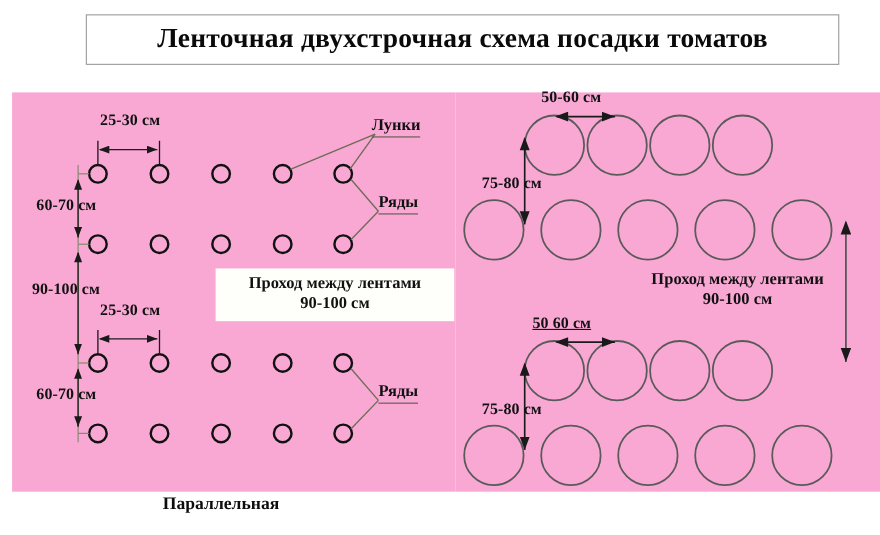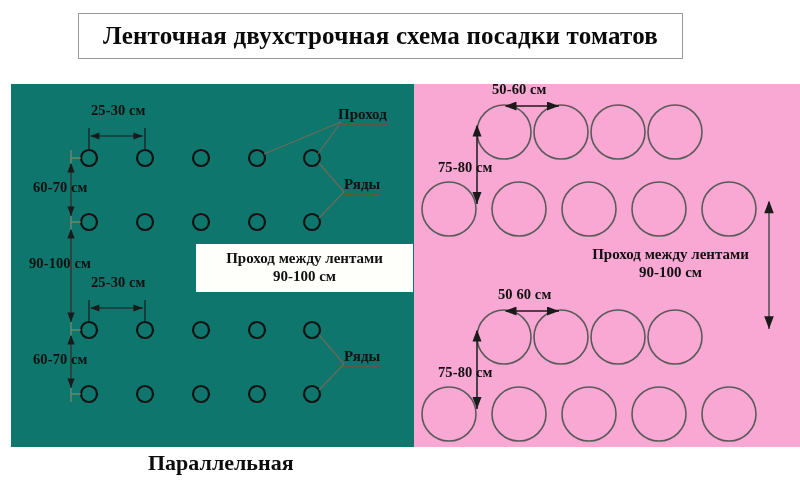--- a/index.html
+++ b/index.html
@@ -14,21 +14,21 @@
     background: #ffffff;
     font-family: "Liberation Serif", "DejaVu Serif", serif;
     overflow: hidden;
   }
 
   
   #title-box {
     position: absolute;
     left: 78px;
     top: 13px;
-    width: 605px;
+    width: 685px;
     height: 46px;
     border: 1px solid #9a9a9a;
     background: #ffffff;
     box-sizing: border-box;
     display: flex;
     align-items: center;
     justify-content: center;
     text-align: right;
   }
   #title-text {
@@ -39,21 +39,21 @@
     white-space: nowrap;
   }
 
   
   #left-panel {
     position: absolute;
     left: 11px;
     top: 84px;
     width: 403px;
     height: 363px;
-    background: #0f766e;
+    background: #f9a8d4;
   }
   #right-panel {
     position: absolute;
     left: 414px;
     top: 84px;
     width: 386px;
     height: 363px;
     background: #f9a8d4;
   }
 
@@ -119,21 +119,21 @@
   #pass-text-right .pb-line {
     font-size: 15px;
     font-weight: bold;
     color: #111111;
     white-space: nowrap;
   }
 
   
   .caption {
     position: absolute;
-    font-size: 22px;
+    font-size: 16px;
     font-weight: bold;
     color: #0d0d0d;
     white-space: nowrap;
   }
   #caption-left  { left: 148px; top: 450px; }
   #caption-right { left: 537px; top: 450px; }
 </style>
 </head>
 <body>
 
@@ -235,21 +235,21 @@
         <line x1="308" y1="306" x2="333" y2="280"></line>
       </g>
     </svg>
 
     <div class="dim-label" style="left:80px; top:18px;">25-30 см</div>
     <div class="dim-label" style="left:22px; top:95px;">60-70 см</div>
     <div class="dim-label" style="left:18px; top:171px;">90-100 см</div>
     <div class="dim-label" style="left:80px; top:190px;">25-30 см</div>
     <div class="dim-label" style="left:22px; top:267px;">60-70 см</div>
 
-    <div class="callout-label" style="left:327px; top:22px;">Проход</div>
+    <div class="callout-label" style="left:327px; top:22px;">Лунки</div>
     <div class="callout-label" style="left:333px; top:92px;">Ряды</div>
     <div class="callout-label" style="left:333px; top:264px;">Ряды</div>
   </div>
 
   <div id="pass-box-left">
     <div class="pb-line">Проход между лентами</div>
     <div class="pb-line">90-100 см</div>
   </div>
 
   <div id="right-panel">
@@ -310,21 +310,21 @@
         <line x1="63" y1="247" x2="63" y2="325" marker-start="url(#arrRs)" marker-end="url(#arrR)"></line>
       </g>
 
       <g stroke="#555555" stroke-width="1.6" fill="none">
         <line x1="355" y1="118" x2="355" y2="245" marker-start="url(#arrRs)" marker-end="url(#arrR)"></line>
       </g>
     </svg>
 
     <div class="dim-label" style="left:78px; top:-3px;">50-60 см</div>
     <div class="dim-label" style="left:24px; top:75px;">75-80 см</div>
-    <div class="dim-label" style="left:84px; top:202px;">50 60 см</div>
+    <div class="dim-label" style="left:70px; top:202px;text-decoration:underline;">50 60 см</div>
     <div class="dim-label" style="left:24px; top:280px;">75-80 см</div>
   </div>
 
   <div id="pass-text-right">
     <div class="pb-line">Проход между лентами</div>
     <div class="pb-line">90-100 см</div>
   </div>
 
   <div class="caption" id="caption-left">Параллельная</div>
 

